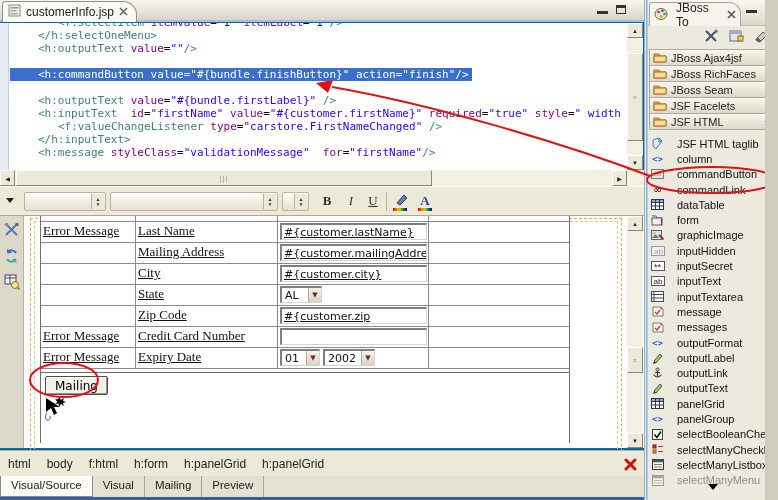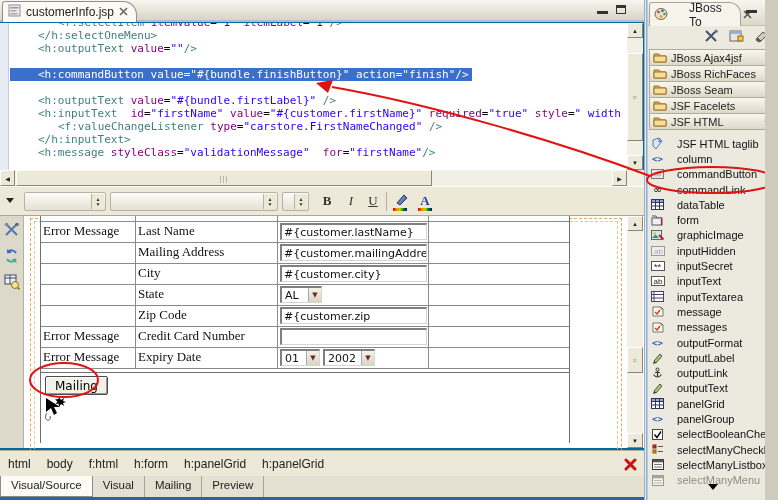--- a/index.html
+++ b/index.html
@@ -59,21 +59,21 @@
   .visual{position:absolute;left:0;top:216px;width:644px;height:232px;background:#fff;}
   .vgutter{position:absolute;left:0;top:0;width:24px;height:232px;background:#dcd8ca;border-right:1px solid #b5b1a2;}
   .vgutter .gicon{position:absolute;left:4px;}
   .dash1{position:absolute;left:30px;top:2px;width:592px;height:444px;border:1px dashed #e9a35f;}
   .dash2{position:absolute;left:34px;top:5px;width:584px;height:438px;border:1px dashed #f3c491;}
   .vsb-vis{position:absolute;left:627px;top:0;width:16px;height:232px;}
   .vsb-vis .sb-btn{position:absolute;left:0;width:16px;height:15px;}
 
   .vtable{position:absolute;left:40px;top:0;width:530px;height:227px;
           border-left:1px solid #6f6f6f;border-right:1px solid #6f6f6f;background:#fff;
-          font-family:"Liberation Serif",serif;font-size:13px;}
+          font-family:"Liberation Serif",serif;font-size:13px;text-decoration:underline;}
   .vrow{display:grid;grid-template-columns:95px 142px 151px auto;height:21px;}
   .vrow.partial{height:6px;overflow:hidden;}
   .vcell{border-right:1px solid #8a8a8a;border-bottom:1px solid #8a8a8a;padding:1px 2px;overflow:hidden;white-space:nowrap;}
   .vcell:last-child{border-right:none;}
   .dbl{height:4px;border-bottom:1px solid #6f6f6f;}
   .win-input{display:block;width:147px;height:17px;background:#fff;border-top:2px solid #7f7f7f;border-left:2px solid #7f7f7f;
           border-right:1px solid #d8d5cc;border-bottom:1px solid #d8d5cc;
           font-family:"DejaVu Sans",sans-serif;font-size:11px;padding:1px 2px;overflow:hidden;white-space:nowrap;}
   .grey-block{width:147px;height:5px;background:#b9b5ab;}
   .win-select{display:inline-flex;align-items:stretch;height:17px;background:#fff;border-top:2px solid #7f7f7f;
@@ -98,21 +98,21 @@
   .btab.active{background:#fcfbf6;border:1px solid #8a8a8a;border-top:none;font-weight:normal;}
   .bluestrip{position:absolute;left:0;top:497px;width:778px;height:3px;background:#33609f;}
 
   
   .sash{position:absolute;left:644px;top:0;width:3px;height:500px;background:#ece9d8;
         border-left:1px solid #8fb0d8;border-right:1px solid #8fb0d8;}
   .palette{position:absolute;left:647px;top:0;width:131px;height:500px;background:#eceadf;border-left:1px solid #b9c9de;}
   .pal-head{position:absolute;left:0;top:0;width:131px;height:26px;background:linear-gradient(#f8f6ef,#dcd8ca);
         border-bottom:1px solid #c2beb0;}
   .pal-tab{position:absolute;left:1px;top:2px;height:24px;width:92px;background:#f6f4ed;border:1px solid #a9a593;
-        border-bottom:none;border-radius:3px 12px 0 0;display:flex;align-items:center;gap:21px;padding:0 4px;}
+        border-bottom:none;border-radius:3px 12px 0 0;display:flex;align-items:center;gap:8px;padding:0 4px;}
   .pal-title{font-size:12px;color:#222;}
   .pal-toolbar{position:absolute;left:0;top:26px;width:131px;height:24px;display:flex;justify-content:flex-end;
         align-items:center;gap:10px;padding-right:10px;border-bottom:1px solid #d4d0c2;}
   .pal-cats{position:absolute;left:1px;top:50px;width:129px;}
   .pal-cat{height:17px;margin-top:-1px;display:flex;align-items:center;gap:4px;padding:0 3px;
         background:linear-gradient(#f9f7ee,#ddd9c9);border:1px solid #aeaa9b;font-size:11px;color:#222;position:relative;}
   .pal-cat .pin{position:absolute;right:4px;top:3px;}
   .pal-items{position:absolute;left:2px;top:136px;width:128px;}
   .pal-item{height:15.3px;display:flex;align-items:center;gap:12px;font-size:11px;color:#111;overflow:hidden;white-space:nowrap;}
   .pal-item.disabled{opacity:.45;}

